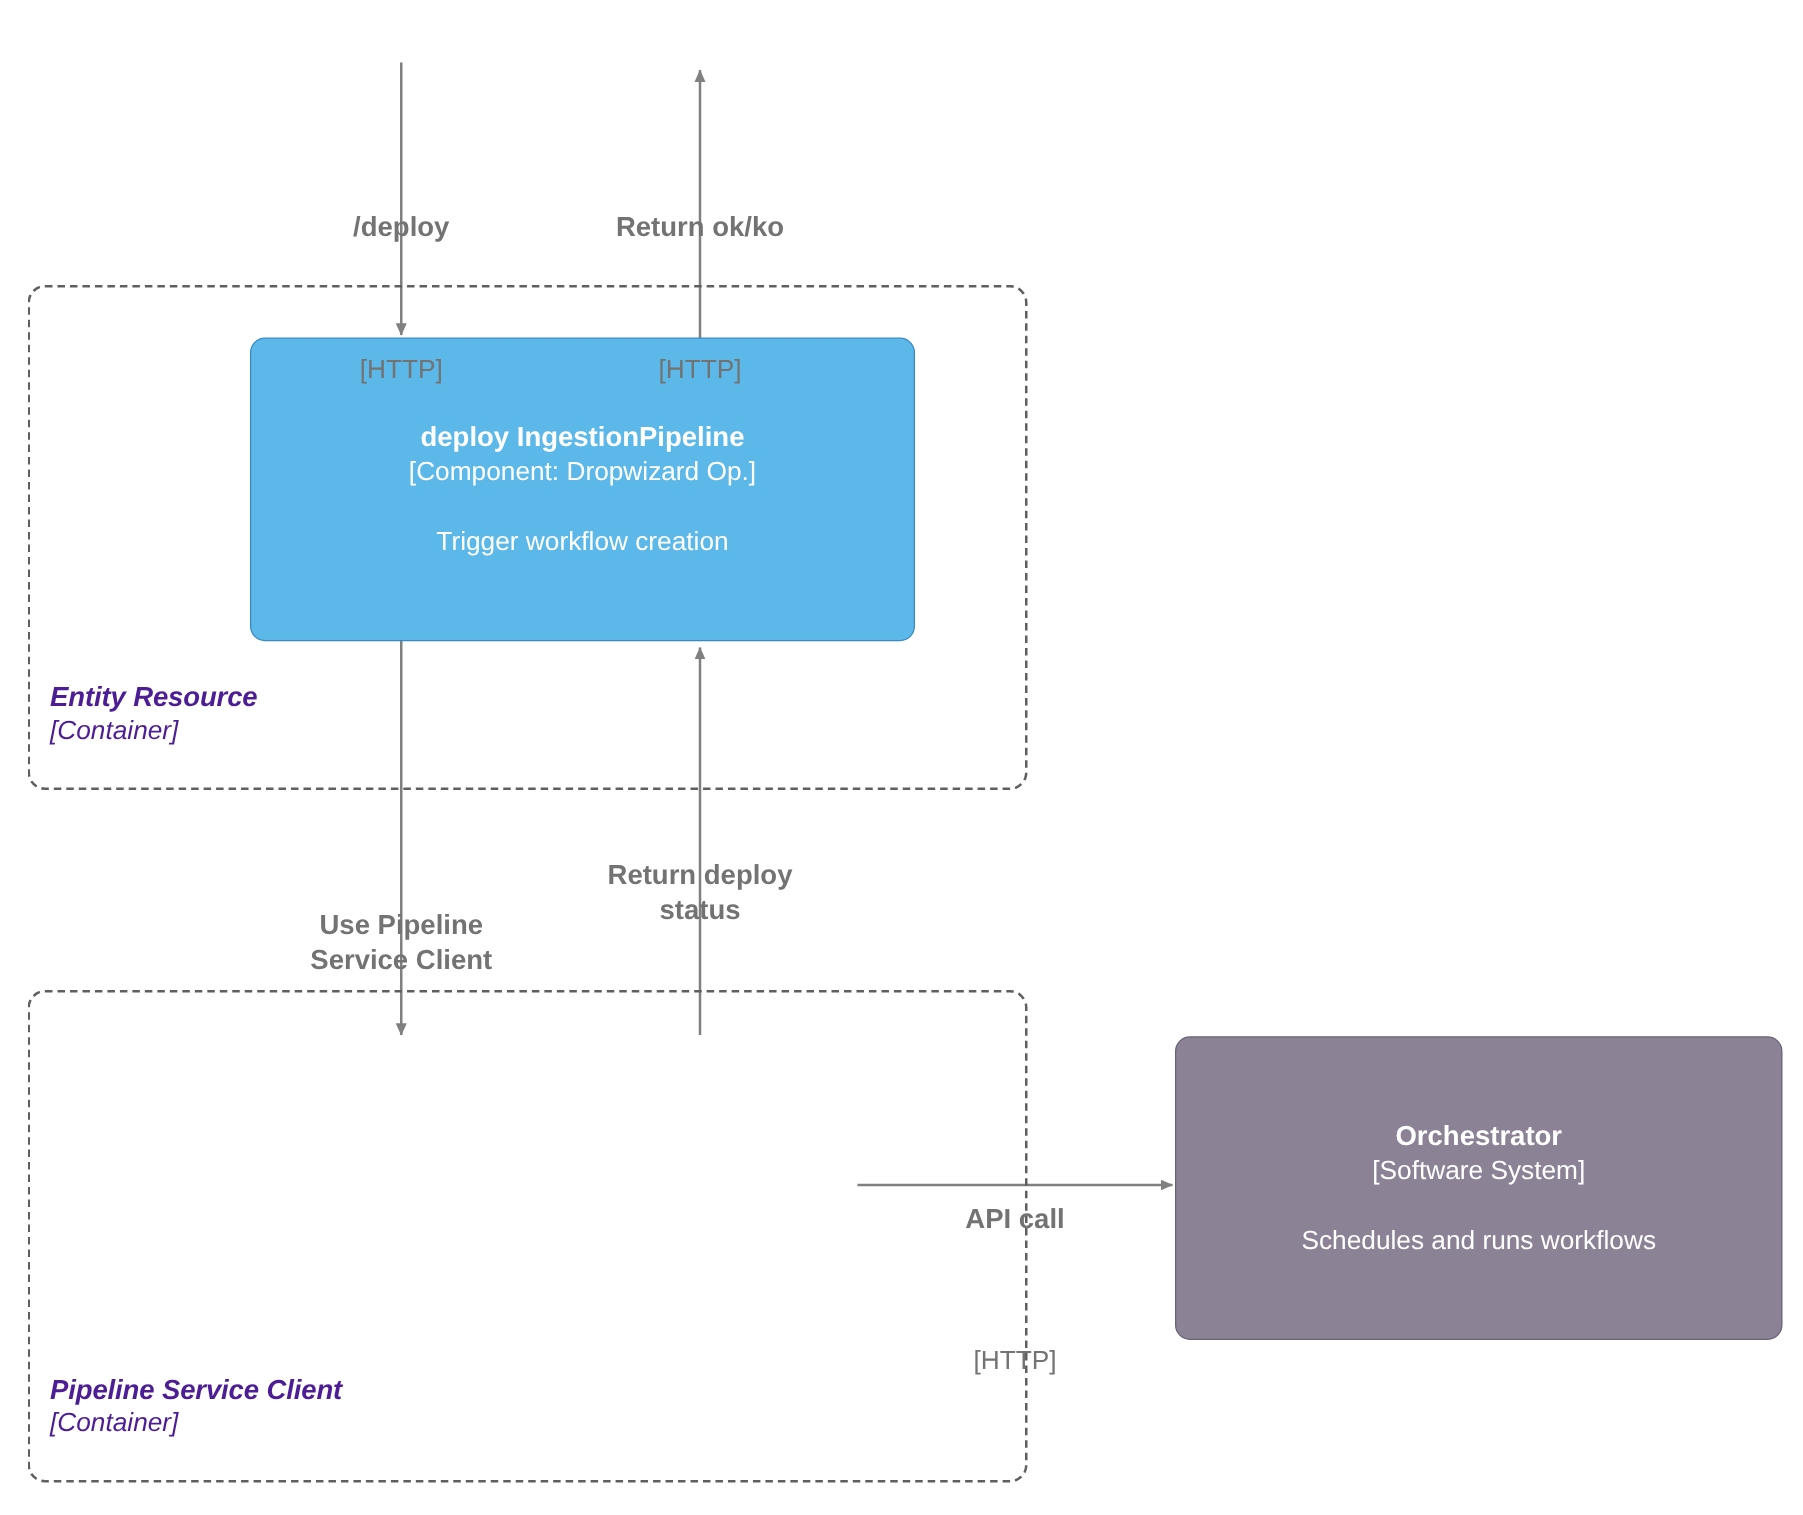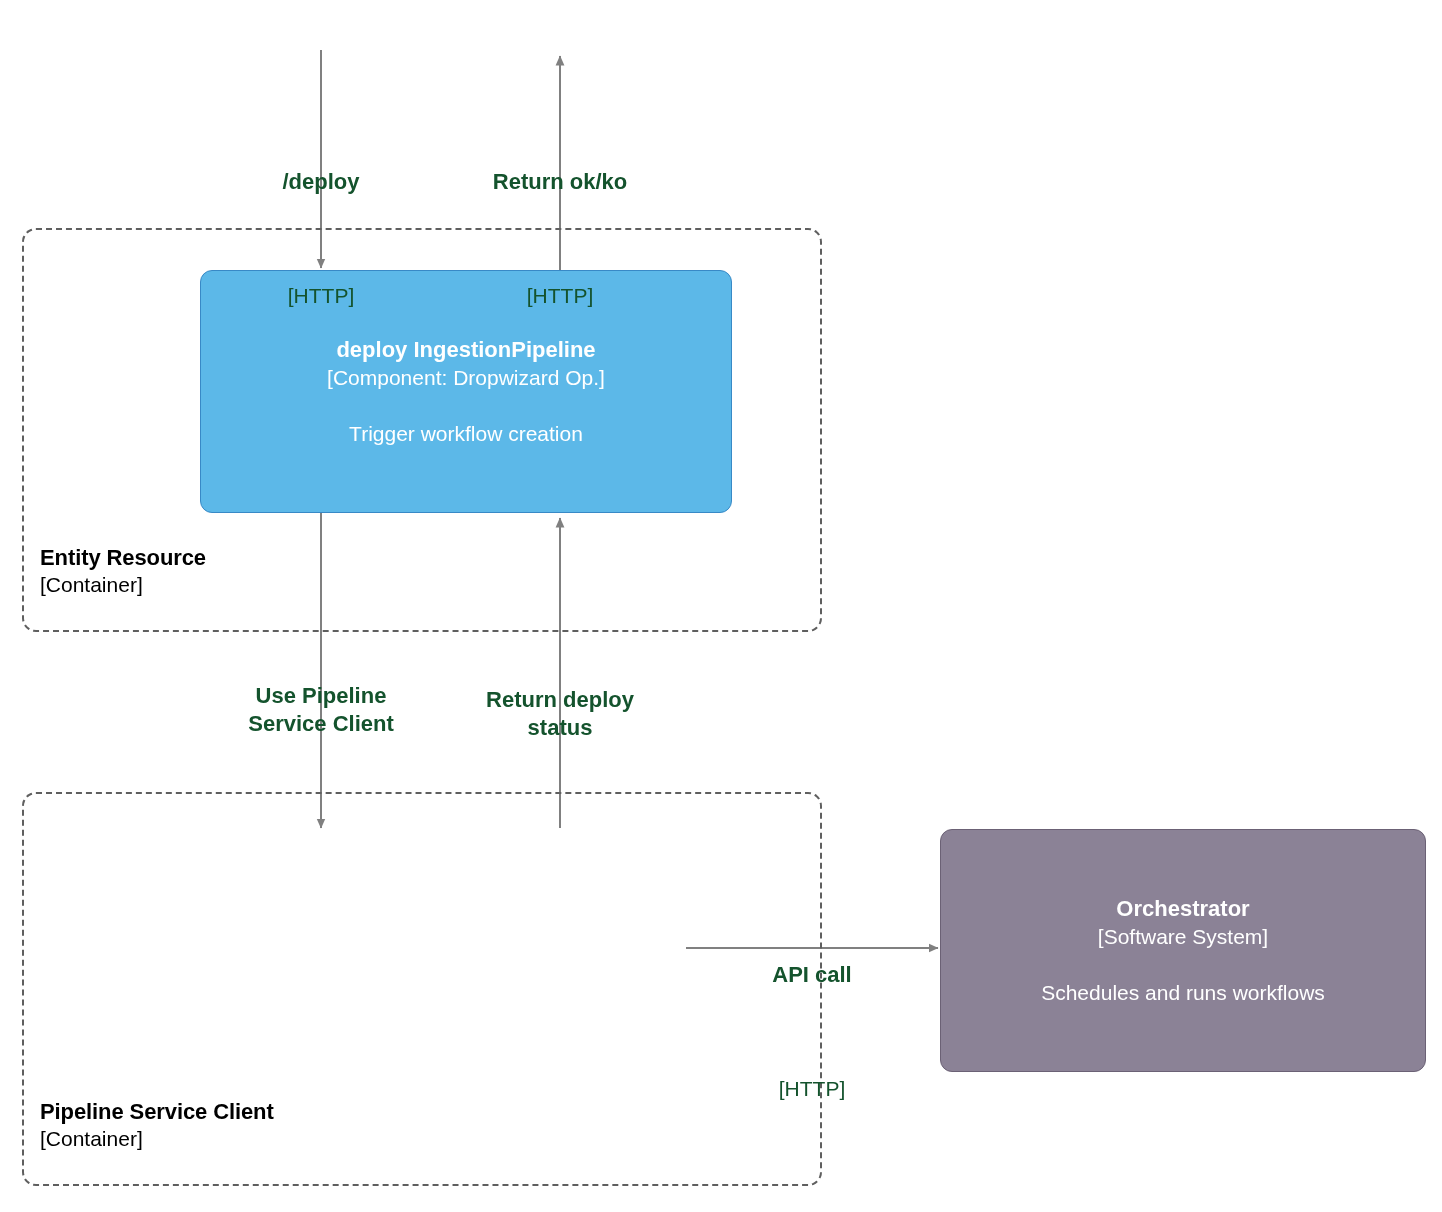--- a/index.html
+++ b/index.html
@@ -29,23 +29,24 @@
   
   .boundary {
     position: absolute;
     border: 2px dashed #5f5f5f;
     border-radius: 14px;
     box-sizing: border-box;
     background: transparent;
   }
   .boundary-label {
     position: absolute;
-    color: #000000;
+    color: #4c1d95;
     line-height: 1.28;
     white-space: nowrap;
+    font-style: italic;
   }
   .boundary-label .b-name {
     display: block;
     font-size: 22px;
     font-weight: bold;
     letter-spacing: -0.1px;
   }
   .boundary-label .b-type {
     display: block;
     font-size: 21px;
@@ -92,21 +93,21 @@
     line-height: 1.32;
   }
   .node.system .n-desc {
     color: #ffffff;
   }
 
   
   .edge-label {
     position: absolute;
     text-align: center;
-    color: #14532d;
+    color: #737373;
     line-height: 1.3;
     white-space: pre;
     background: transparent;
   }
   .edge-label .e-name {
     display: block;
     font-size: 22px;
     font-weight: bold;
   }
   .edge-label .e-tech {
@@ -167,21 +168,21 @@
   <div class="edge-label" style="left:221px; top:126px; width:200px;">
     <span class="e-name">/deploy</span>
     <span class="e-tech">[HTTP]</span>
   </div>
 
   <div class="edge-label" style="left:455px; top:126px; width:210px;">
     <span class="e-name">Return ok/ko</span>
     <span class="e-tech">[HTTP]</span>
   </div>
 
-  <div class="edge-label" style="left:216px; top:640px; width:210px;">
+  <div class="edge-label" style="left:216px; top:684px; width:210px;">
     <span class="e-name">Use Pipeline
 Service Client</span>
   </div>
 
   <div class="edge-label" style="left:455px; top:644px; width:210px;">
     <span class="e-name">Return deploy
 status</span>
   </div>
 
   <div class="edge-label" style="left:712px; top:919px; width:200px;">

